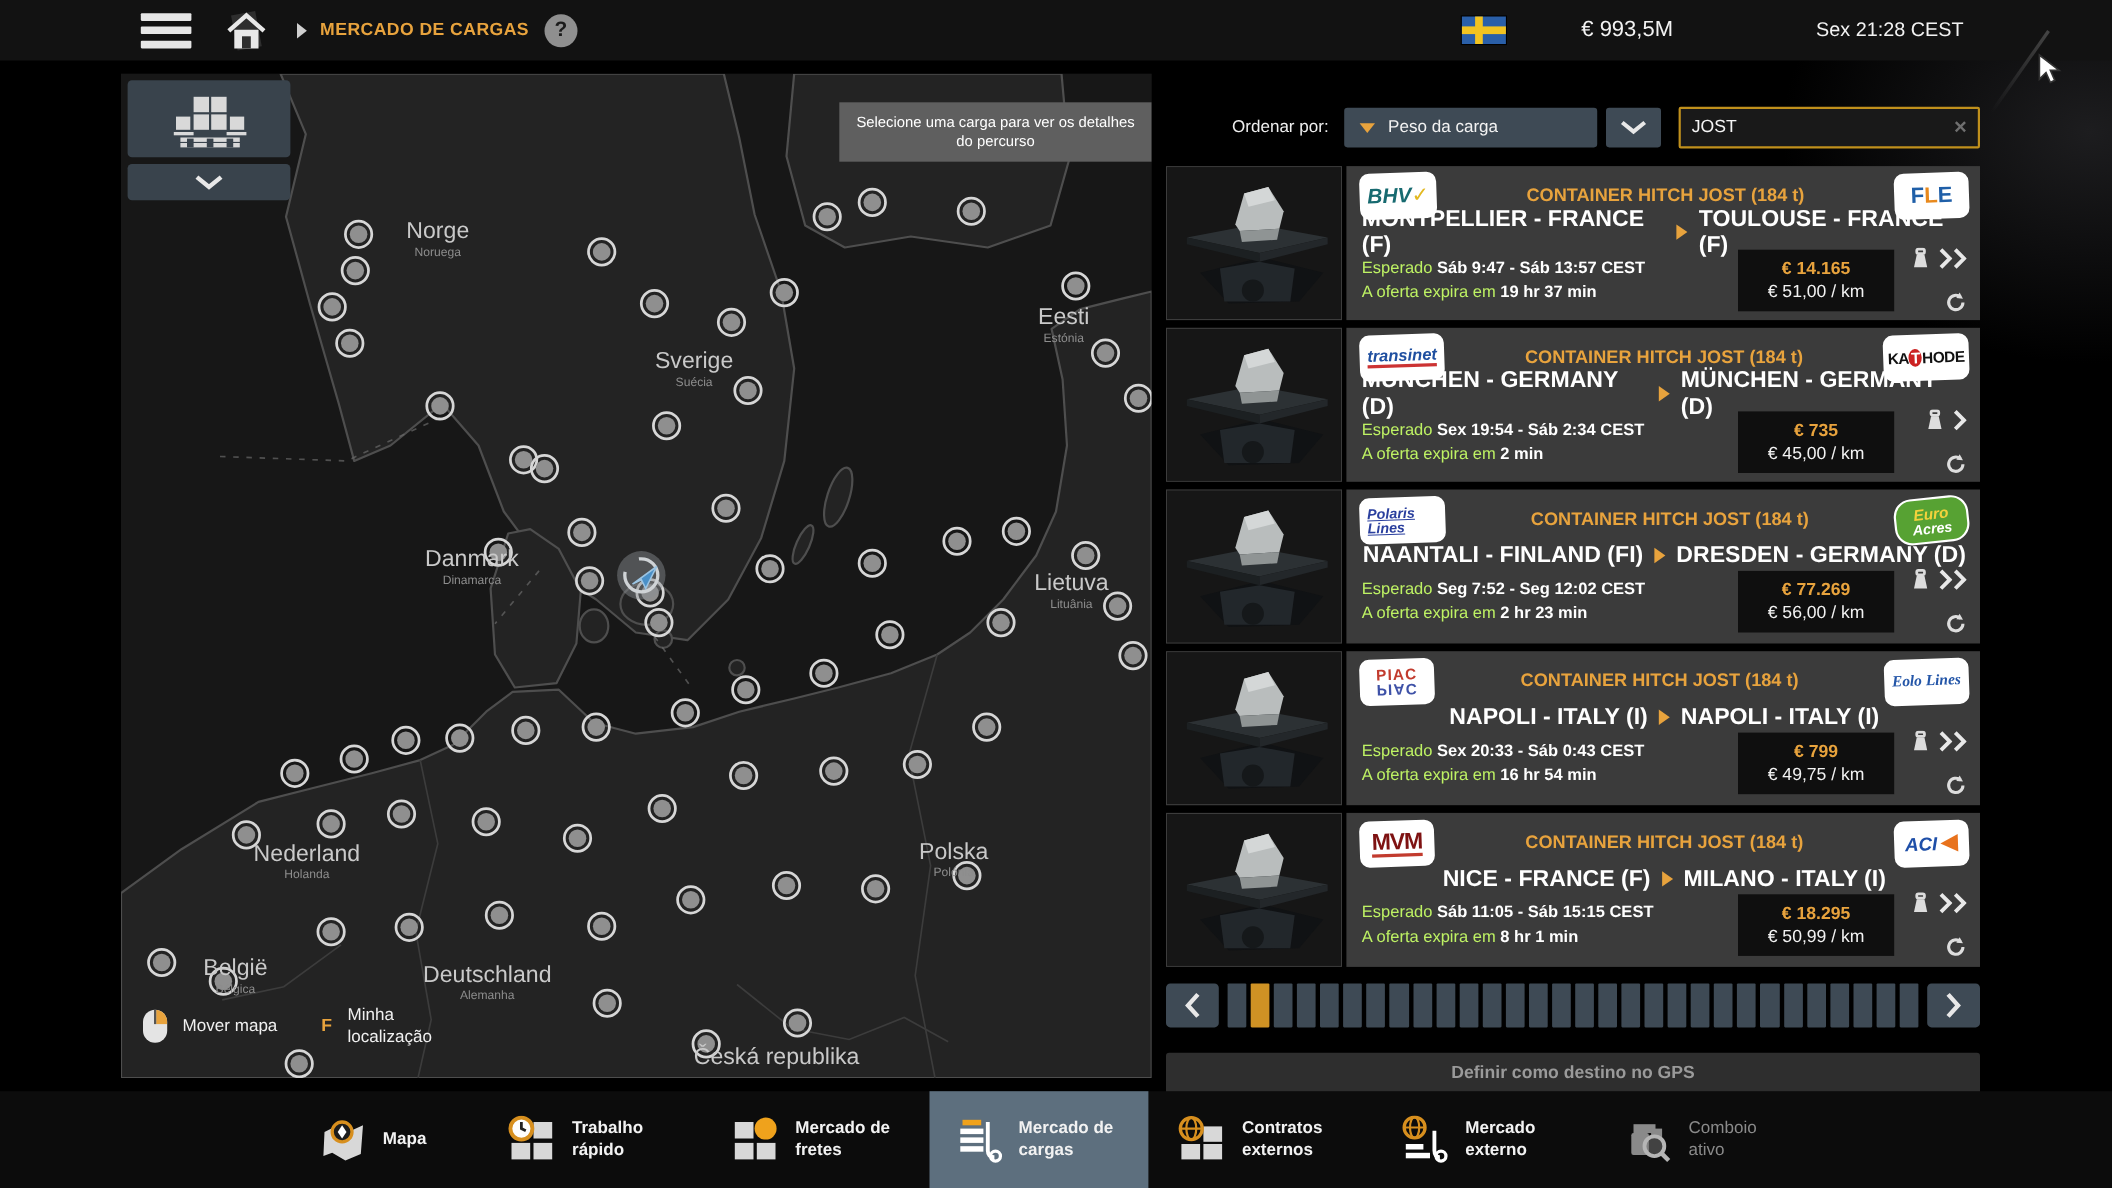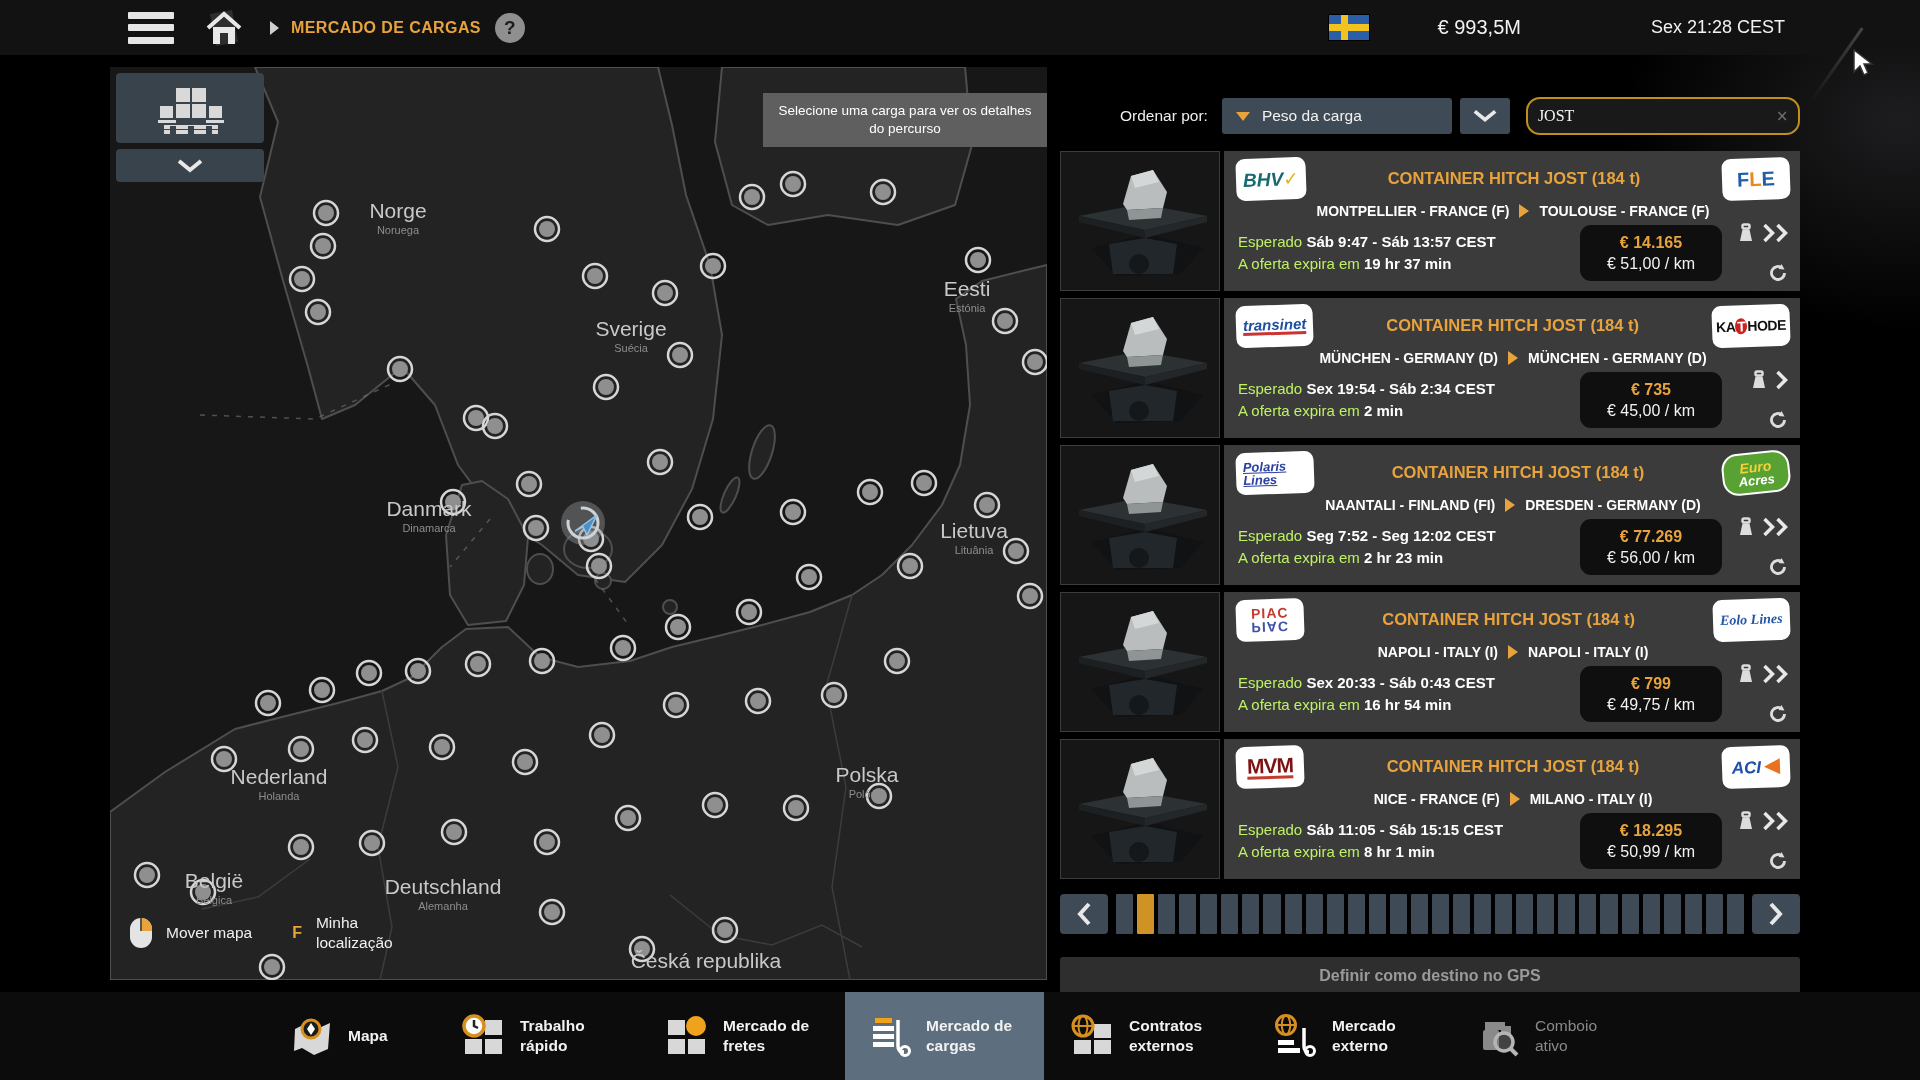--- a/index.html
+++ b/index.html
@@ -56,44 +56,44 @@
   .sortrow{display:flex;align-items:center;height:38px;margin-bottom:16px;}
   .sortlabel{font-size:15.5px;color:#eee;margin-left:60px;}
   .dropdown{margin-left:14px;width:230px;height:36px;background:var(--steel);border-radius:3px;
     display:flex;align-items:center;padding:0 14px;gap:12px;}
   .dropdown .tri{width:0;height:0;border-top:9px solid var(--accent-bright);
     border-left:7px solid transparent;border-right:7px solid transparent;}
   .dropdown .val{font-size:15.5px;color:#f2f2f2;}
   .dd-btn{margin-left:8px;width:50px;height:36px;background:var(--steel);border-radius:3px;
     display:flex;align-items:center;justify-content:center;}
   .search{margin-left:16px;flex:1;height:38px;background:#191919;border:2px solid var(--gold);
-    border-radius:14px;display:flex;align-items:center;padding:0 10px;font-family:Liberation Serif, serif;}
+    border-radius:2px;display:flex;align-items:center;padding:0 10px;}
   .search input{flex:1;background:transparent;border:none;outline:none;color:#f5f5f5;
     font-size:16px;font-family:inherit;}
   .search .x{color:#6f6f6f;font-size:20px;font-weight:bold;}
 
   
   .card{display:flex;height:140px;margin-bottom:7px;cursor:pointer;}
   .thumb{width:160px;background:#141414;border:1px solid #3c3c3c;display:flex;align-items:center;justify-content:center;}
   .cmain{flex:1;margin-left:4px;background:var(--card);padding:8px 12px 8px 14px;display:flex;flex-direction:column;}
   .chead{display:flex;align-items:center;height:44px;}
   .ctitle{flex:1;text-align:center;color:var(--accent-bright);font-weight:bold;font-size:16.5px;}
   .logo{min-width:64px;max-width:74px;height:38px;display:flex;flex-direction:column;align-items:center;
     justify-content:center;background:#fff;border-radius:7px;box-shadow:0 0 0 2px #fff;transform:rotate(-2deg);
     font-weight:bold;overflow:hidden;padding:1px 5px;line-height:1;}
   .croute{display:flex;align-items:center;justify-content:center;gap:10px;height:28px;
-    color:#fff;font-weight:bold;font-size:14px;}
+    color:#fff;font-weight:bold;font-size:21px;}
   .r-arrow{width:0;height:0;border-left:10px solid var(--accent-bright);
     border-top:7px solid transparent;border-bottom:7px solid transparent;}
   .cbottom{display:flex;flex:1;align-items:center;}
   .ctimes{flex:1;font-size:15px;line-height:1.5;}
   .ctimes .g{color:#bef264;}
   .ctimes b{color:#fff;font-weight:bold;}
   .pricebox{width:142px;height:56px;background:var(--price-bg);display:flex;flex-direction:column;
-    align-items:center;justify-content:center;gap:3px;border-radius:11px;}
+    align-items:center;justify-content:center;gap:3px;}
   .pricebox .p{color:var(--accent-bright);font-weight:bold;font-size:16px;}
   .pricebox .k{color:#f2f2f2;font-size:16px;}
   .cicons{width:66px;height:60px;display:flex;flex-direction:column;justify-content:space-between;
     align-items:flex-end;padding-left:8px;}
   .cicons .row1{display:flex;gap:6px;align-items:center;}
 
   
   .lg-bhv{color:#176a70;font-style:italic;font-size:19px;}
   .lg-fle .f1{color:#1f5fa8;font-size:20px;}.lg-fle .f2{color:#e8891d;font-size:20px;}
   .lg-transinet{color:#1f4fa0;font-style:italic;font-size:15px;border-bottom:3px solid #c33;}

